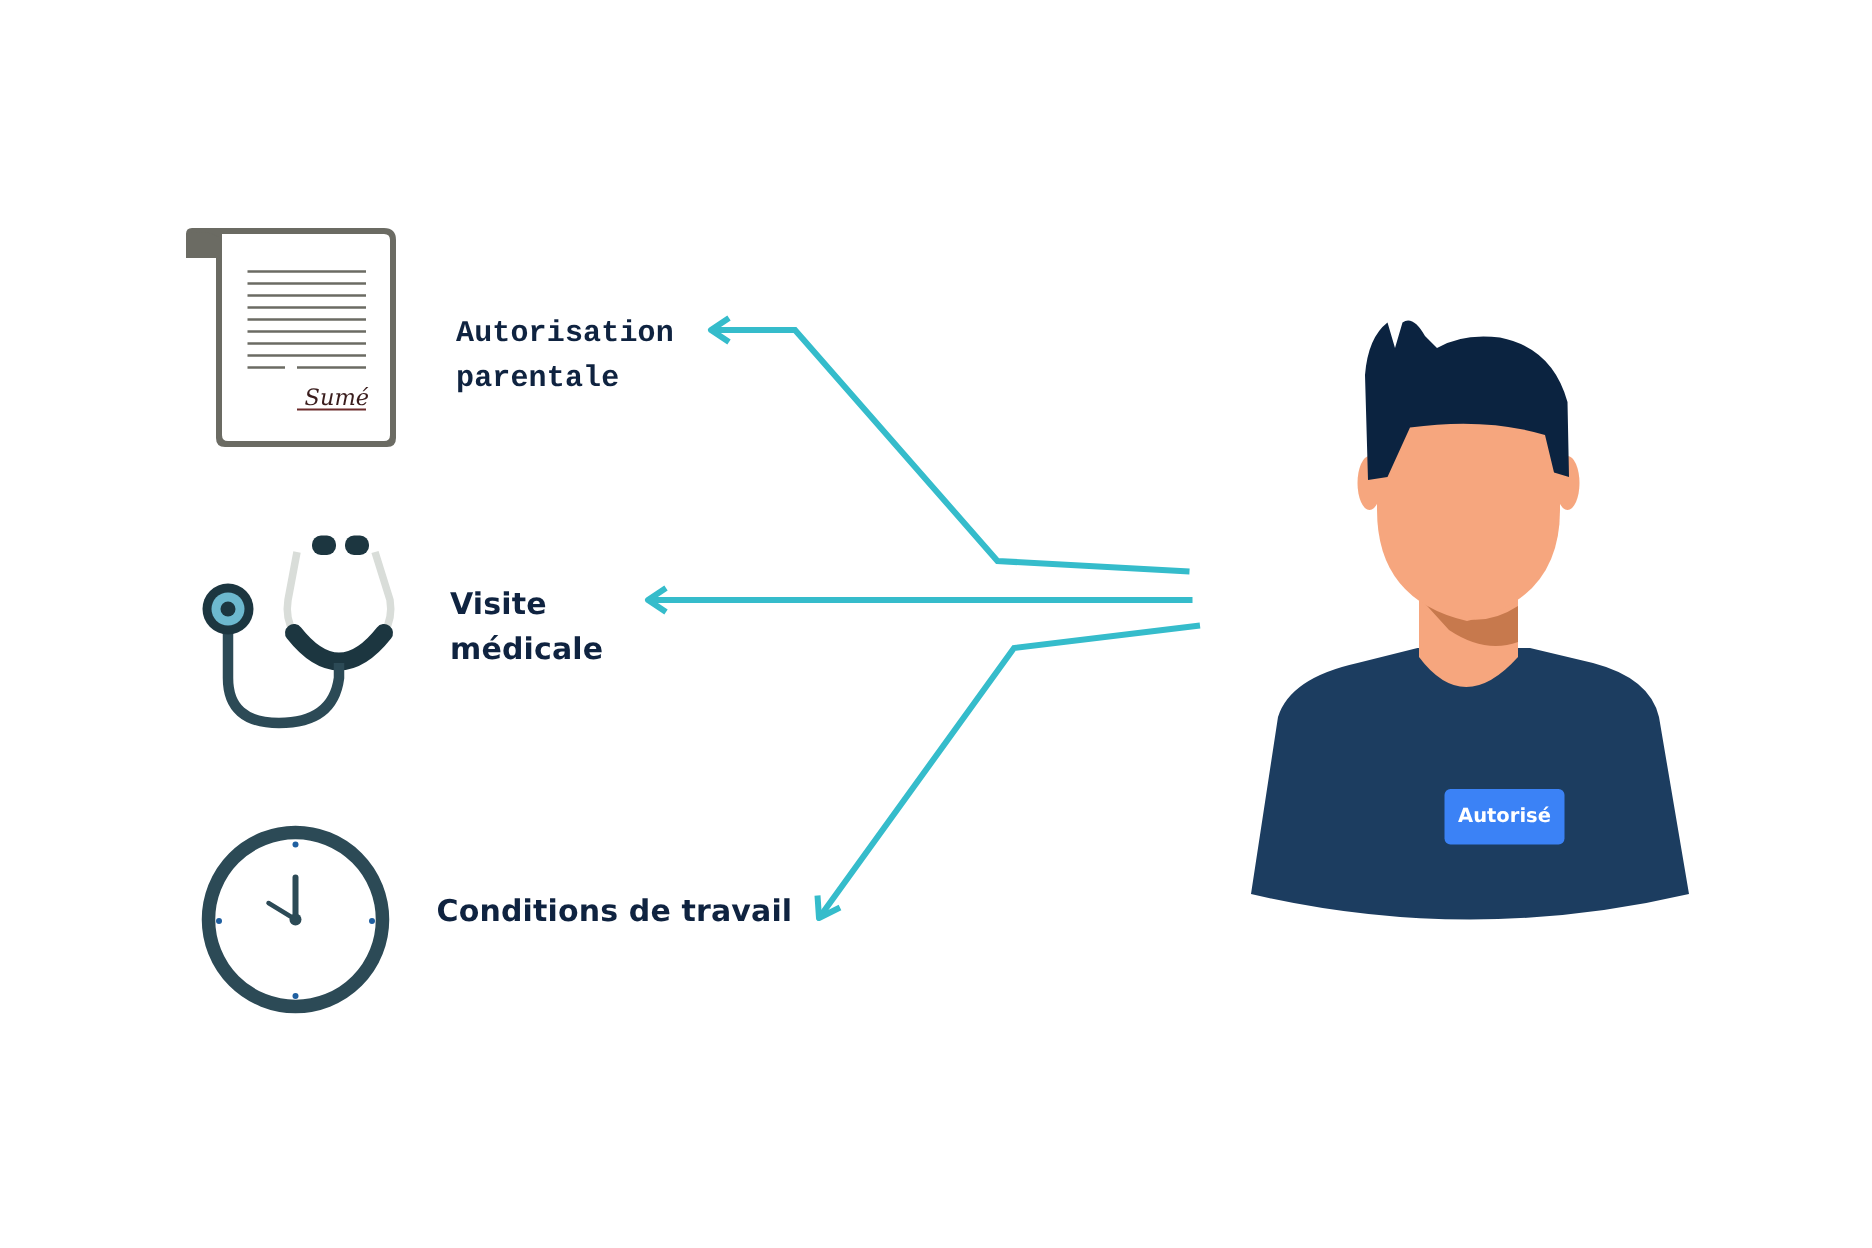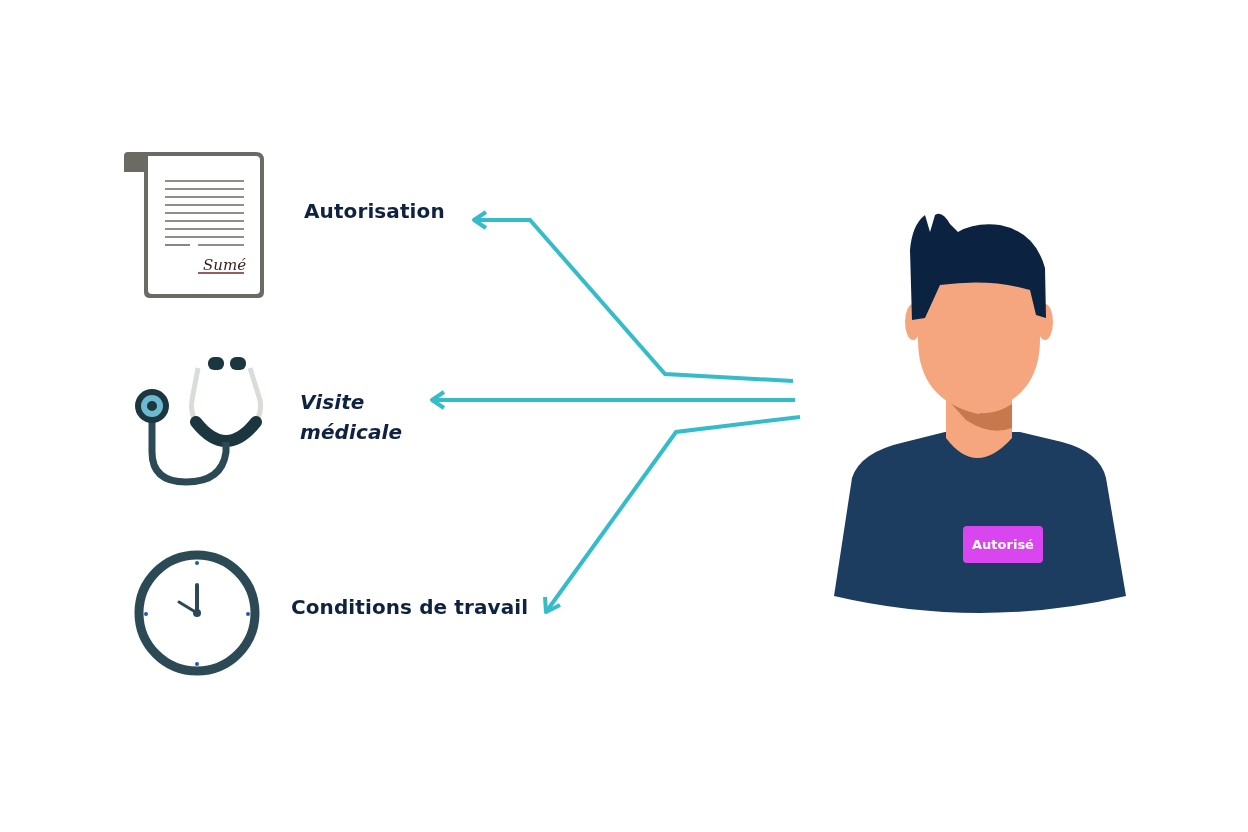--- a/index.html
+++ b/index.html
@@ -1,18 +1,18 @@
 <!DOCTYPE html>
 <html><head>
 <meta charset="utf-8">
 <style>
   html, body { margin:0; padding:0; }
   body { width:1248px; height:832px; background:#ffffff; position:relative; overflow:hidden; font-family:"DejaVu Sans", "Liberation Sans", sans-serif; }
   .label { position:absolute; color:#0f2340; font-weight:bold; font-size:20px; line-height:30px; letter-spacing:0.1px; }
-  .badge { position:absolute; left:963px; top:526px; width:80px; height:37px; background:#d946ef; border-radius:4px; color:#ffffff; font-weight:bold; font-size:13px; display:flex; align-items:center; justify-content:center; }
+  .badge { position:absolute; left:963px; top:526px; width:80px; height:37px; background:#3b82f6; border-radius:4px; color:#ffffff; font-weight:bold; font-size:13px; display:flex; align-items:center; justify-content:center; }
   svg { position:absolute; left:0; top:0; }
 </style>
 </head>
 <body>
 
 <svg width="1248" height="832" viewBox="0 0 1248 832">
 
   <g>
     <path d="M124,156 Q124,152 128,152 L256,152 Q264,152 264,160 L264,292 Q264,298 258,298 L150,298 Q144,298 144,292 L144,172 L124,172 Z" fill="#6b6b63"></path>
     <path d="M148,156 L256,156 Q260,156 260,160 L260,290 Q260,294 256,294 L152,294 Q148,294 148,290 Z" fill="#ffffff"></path>
@@ -69,25 +69,26 @@
     <path d="M834,596 L852,478 Q860,452 905,442 L945,432 L1020,432 L1062,442 Q1100,452 1106,478 L1126,596 Q980,630 834,596 Z" fill="#1c3d60"></path>
     <path d="M946,395 L946,438 Q976,478 1012,438 L1012,395 Z" fill="#f6a67e"></path>
     <path d="M946,398 Q980,425 1012,404 L1012,428 Q990,436 966,420 Z" fill="#c7794d"></path>
     <ellipse cx="913" cy="322" rx="8" ry="18" fill="#f6a67e"></ellipse>
     <ellipse cx="1045" cy="322" rx="8" ry="18" fill="#f6a67e"></ellipse>
     <path d="M918,280 Q918,250 978,250 Q1040,250 1040,285 L1040,340 Q1040,400 978,414 Q918,400 918,340 Z" fill="#f6a67e"></path>
     <path d="M912,320 L910,250 Q912,225 925,215 L930,232 L935,215 Q942,210 950,224 L958,232 Q975,222 1000,225 Q1035,232 1045,268 L1046,318 L1036,315 L1030,290 Q990,278 940,285 L925,318 Z" fill="#0b2340"></path>
   </g>
 </svg>
 
-<div class="label" style="left:304px; top:196px;">
+<div class="label" style="left:304px; top:208px;font-family:Liberation Mono, monospace;">
   <div>Autorisation</div>
+  <div>parentale</div>
 </div>
 
-<div class="label" style="left:300px; top:387px;font-style:italic;">
+<div class="label" style="left:300px; top:387px;">
   <div>Visite</div>
   <div>médicale</div>
 </div>
 
 <div class="label" style="left:291px; top:592px;">
   <div>Conditions de travail</div>
 </div>
 
 <div class="badge">Autorisé</div>
 

